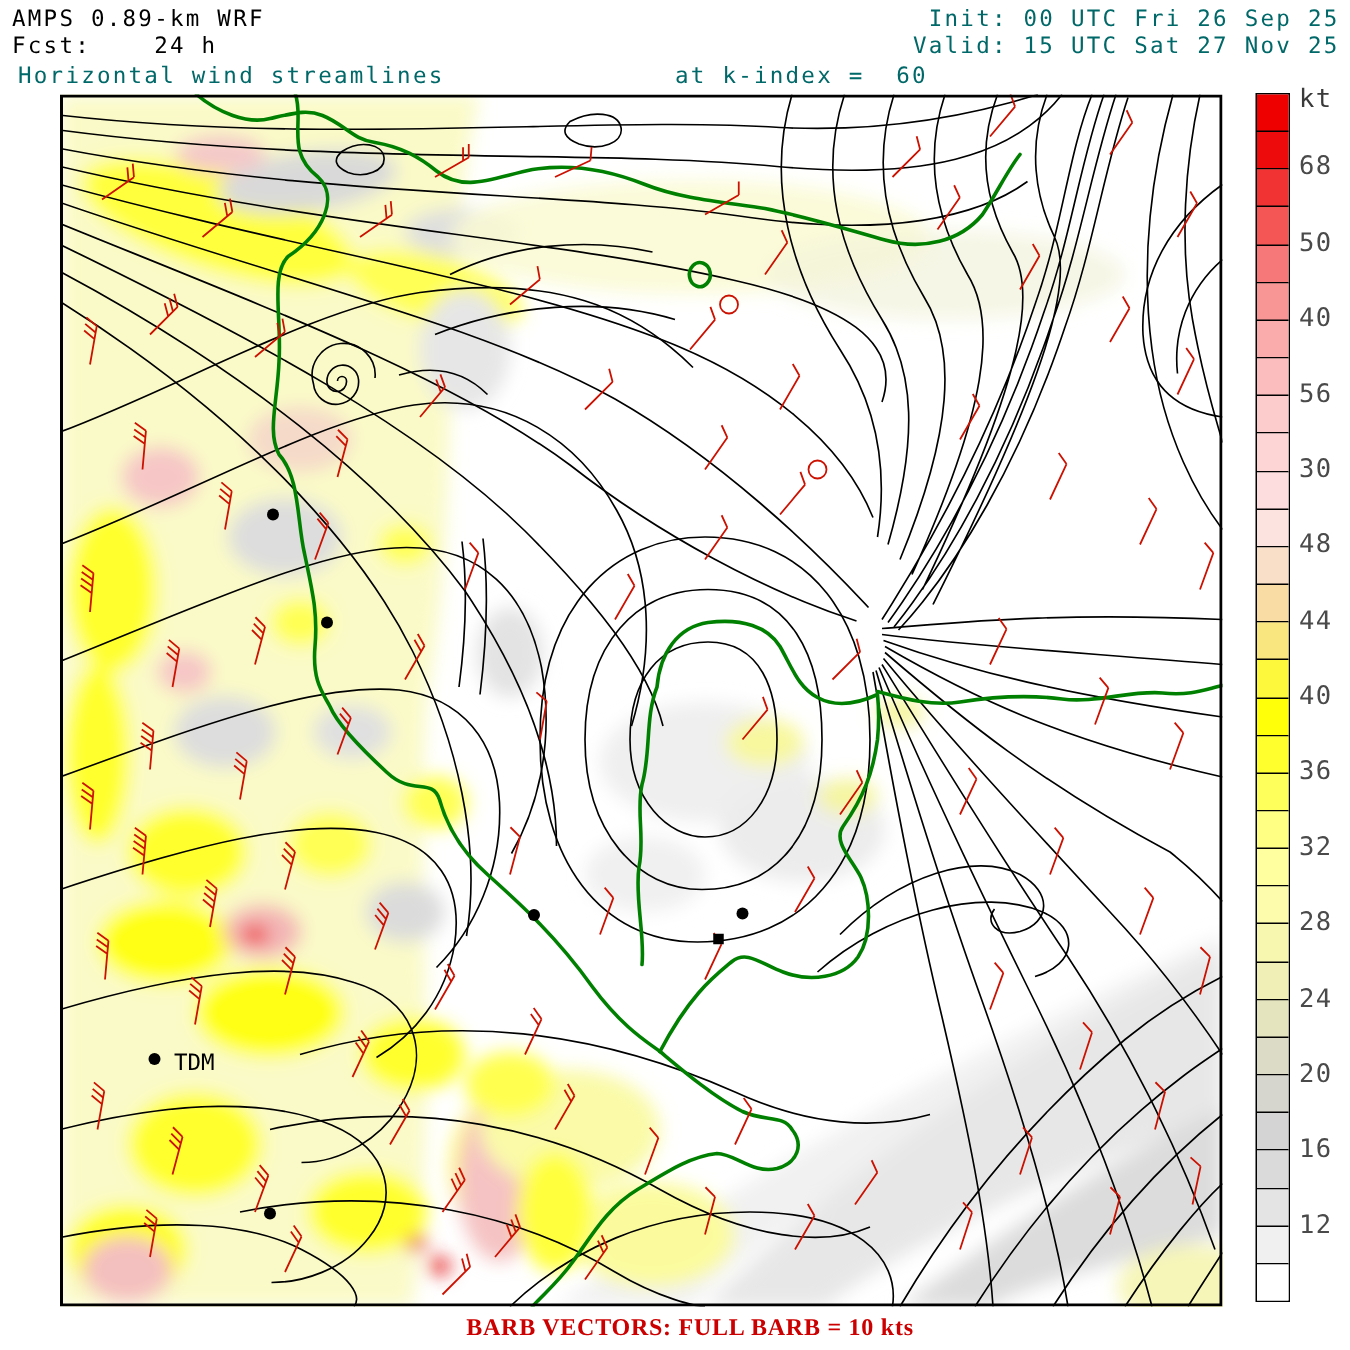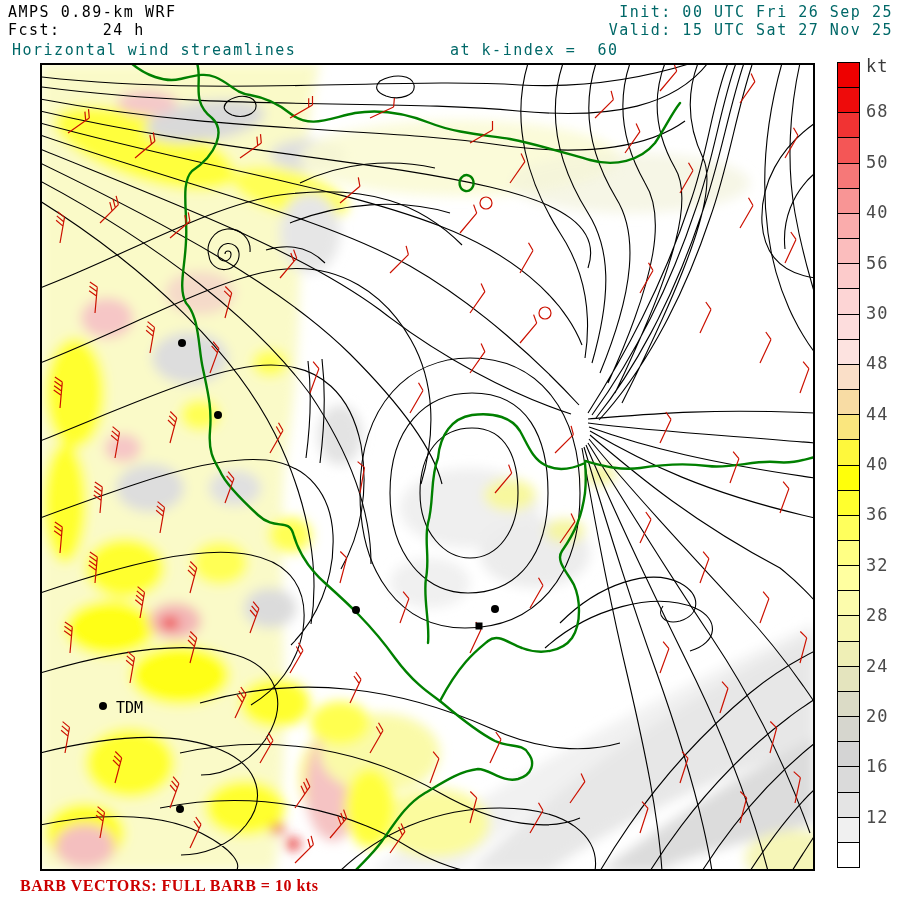--- a/index.html
+++ b/index.html
@@ -11,21 +11,21 @@
   .hdr.right{right:7px;text-align:right;}
   #map-wrap{position:absolute;left:40px;top:63px;width:775px;height:808px;}
   #map-svg{position:absolute;left:0;top:0;}
   #colorbar{position:absolute;left:837px;top:62px;width:23px;height:806px;
             border:1px solid #000;box-sizing:border-box;display:flex;flex-direction:column;}
   #colorbar .cell{flex:1 1 auto;border-bottom:1px solid #000;}
   #colorbar .cell:last-child{border-bottom:none;}
   #cb-labels{position:absolute;left:866px;top:62px;width:34px;height:806px;}
   #cb-labels span{position:absolute;font-size:17px;letter-spacing:1px;color:#4a4a4a;}
   #cb-unit{position:absolute;left:866px;top:56px;font-size:17px;letter-spacing:1px;color:#3a3a3a;}
-  #caption{position:absolute;left:20px;top:877px;width:880px;text-align:left;
+  #caption{position:absolute;left:20px;top:877px;width:880px;text-align:center;
            font-family:"Liberation Serif", serif;font-weight:bold;font-size:16px;
            color:var(--red,#cc0000);letter-spacing:0.5px;}
 </style>
 </head>
 <body style="--teal: #006868; --red: #cc0000; --red2: #cc1100; --green: #008000;">
 
 <div class="hdr black" style="left:8px;top:3px;">AMPS 0.89-km WRF</div>
 <div class="hdr black" style="left:8px;top:21px;">Fcst:    24 h</div>
 <div class="hdr teal" style="left:12px;top:41px;">Horizontal wind streamlines</div>
 <div class="hdr teal" style="left:412px;top:41px;margin-left:38px;">at k-index =  60</div>

